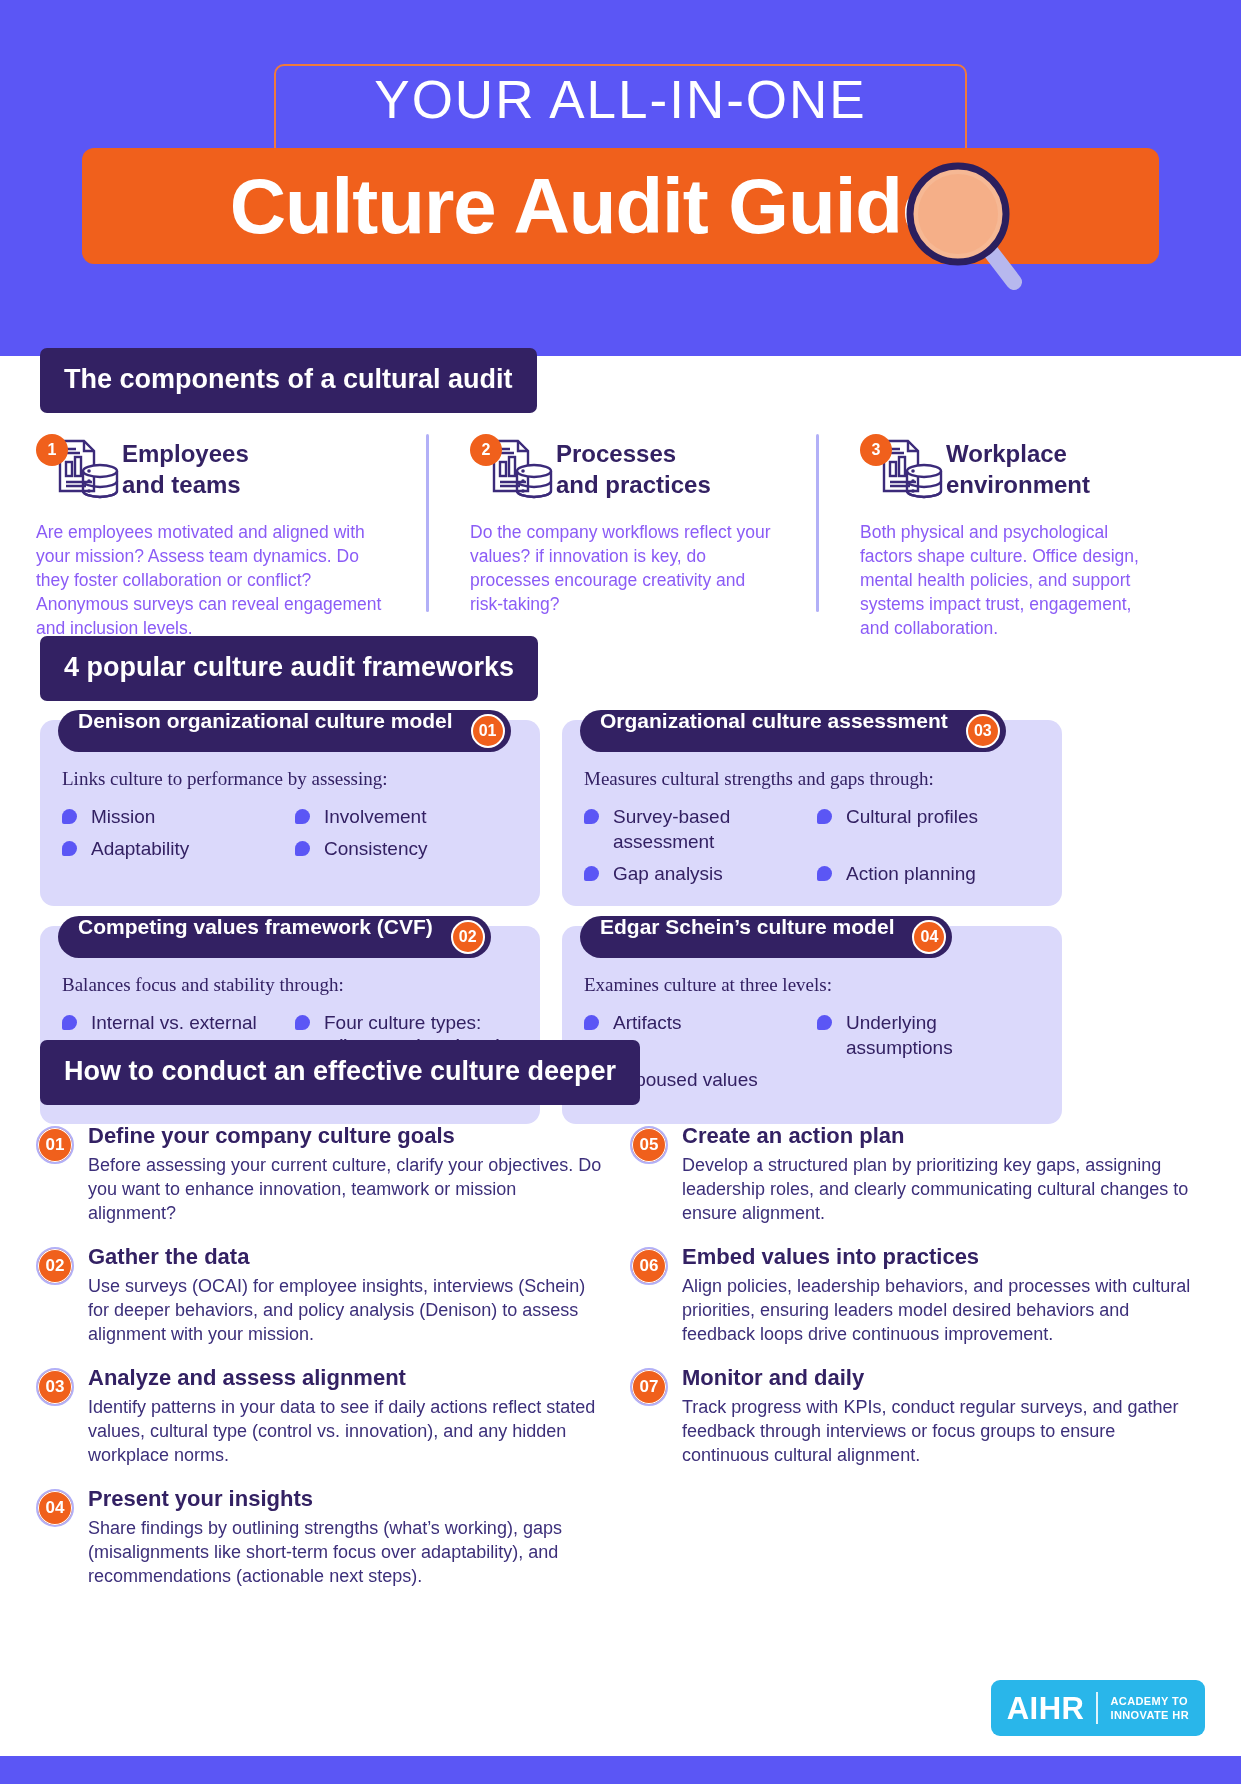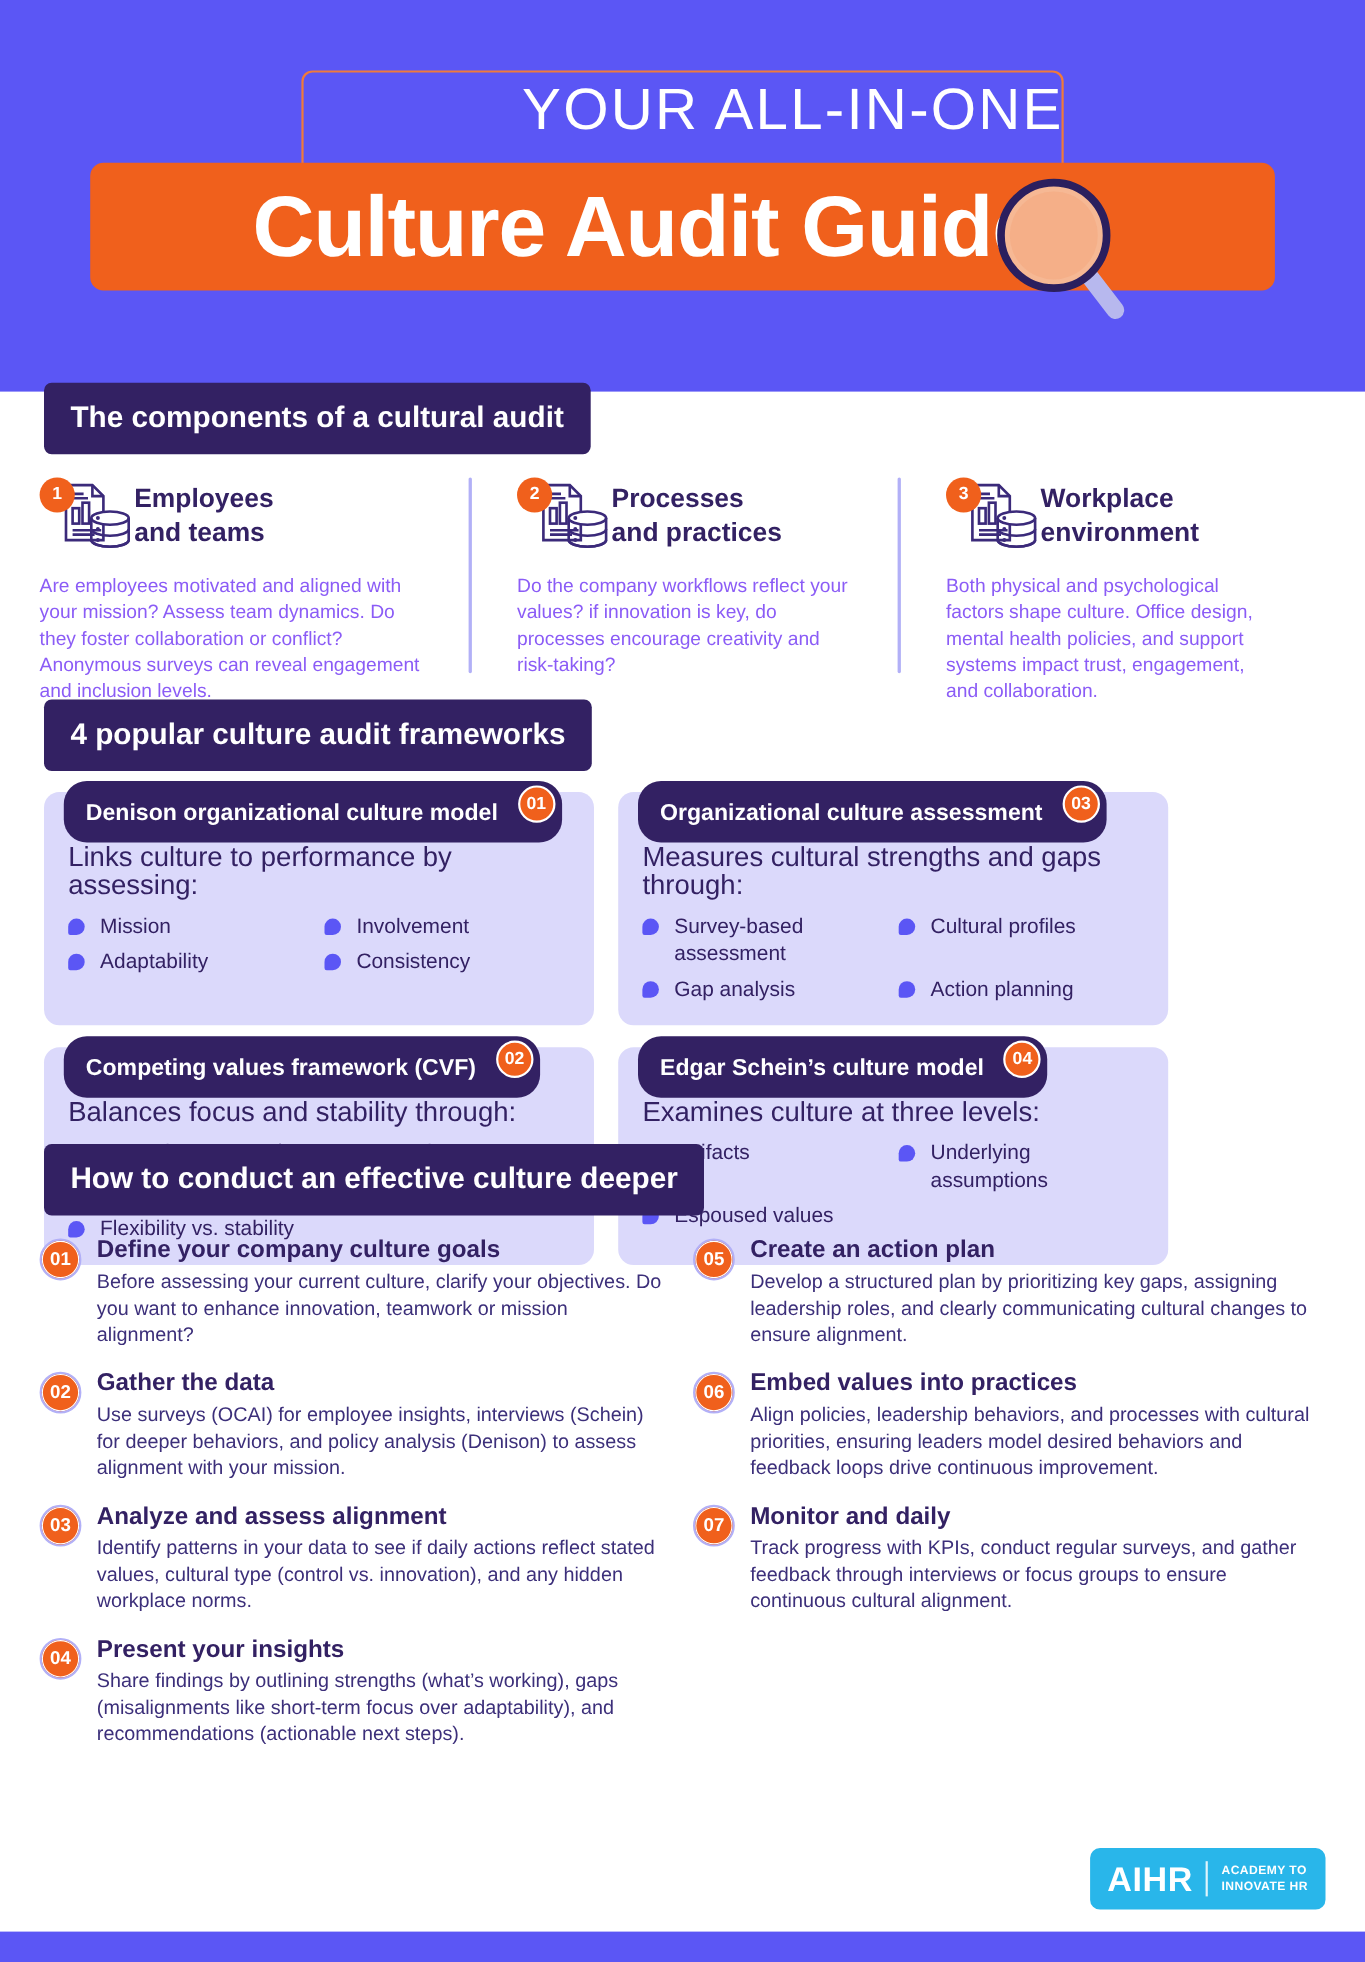--- a/index.html
+++ b/index.html
@@ -32,21 +32,21 @@
     width: 693px;
     height: 104px;
     border: 2px solid #f07a3a;
     border-radius: 10px;
   }
   .hero-kicker {
     position: absolute;
     left: 274px;
     top: 73px;
     width: 693px;
-    text-align: right;
+    text-align: center;
     color: #ffffff;
     font-size: 53px;
     font-weight: 400;
     letter-spacing: 2px;
     line-height: 1;
     white-space: nowrap;
   }
   .hero-band {
     position: absolute;
     left: 82px;
@@ -188,25 +188,25 @@
     position: relative;
     background: #dbd9fb;
     border-radius: 14px;
     padding: 46px 22px 20px 22px;
     min-height: 132px;
   }
   .fw-card.tall { min-height: 150px; }
   .fw-pill {
     position: absolute;
     left: 18px; top: -10px;
-    height: 56px;
+    height: 42px;
     background: #332163;
     border-radius: 21px;
     display: flex;
-    align-items: center;
+    align-items: flex-start;
     padding: 0 58px 0 20px;
     white-space: nowrap;
   }
   .fw-pill-label {
     color: #ffffff;
     font-size: 21px;
     font-weight: 700;
     line-height: 1;
   }
   .fw-num {
@@ -218,23 +218,24 @@
     border: 2px solid #ffffff;
     color: #ffffff;
     font-size: 16px;
     font-weight: 700;
     display: flex;
     align-items: center;
     justify-content: center;
   }
   .fw-lead {
     color: #332163;
-    font-size: 25px;
+    font-size: 19px;
     line-height: 26px;
     margin-bottom: 12px;
+    font-family: Liberation Serif, serif;
   }
   .fw-items {
     display: grid;
     grid-template-columns: 1fr 1fr;
     column-gap: 10px;
     row-gap: 7px;
   }
   .fw-item {
     display: flex;
     align-items: flex-start;

